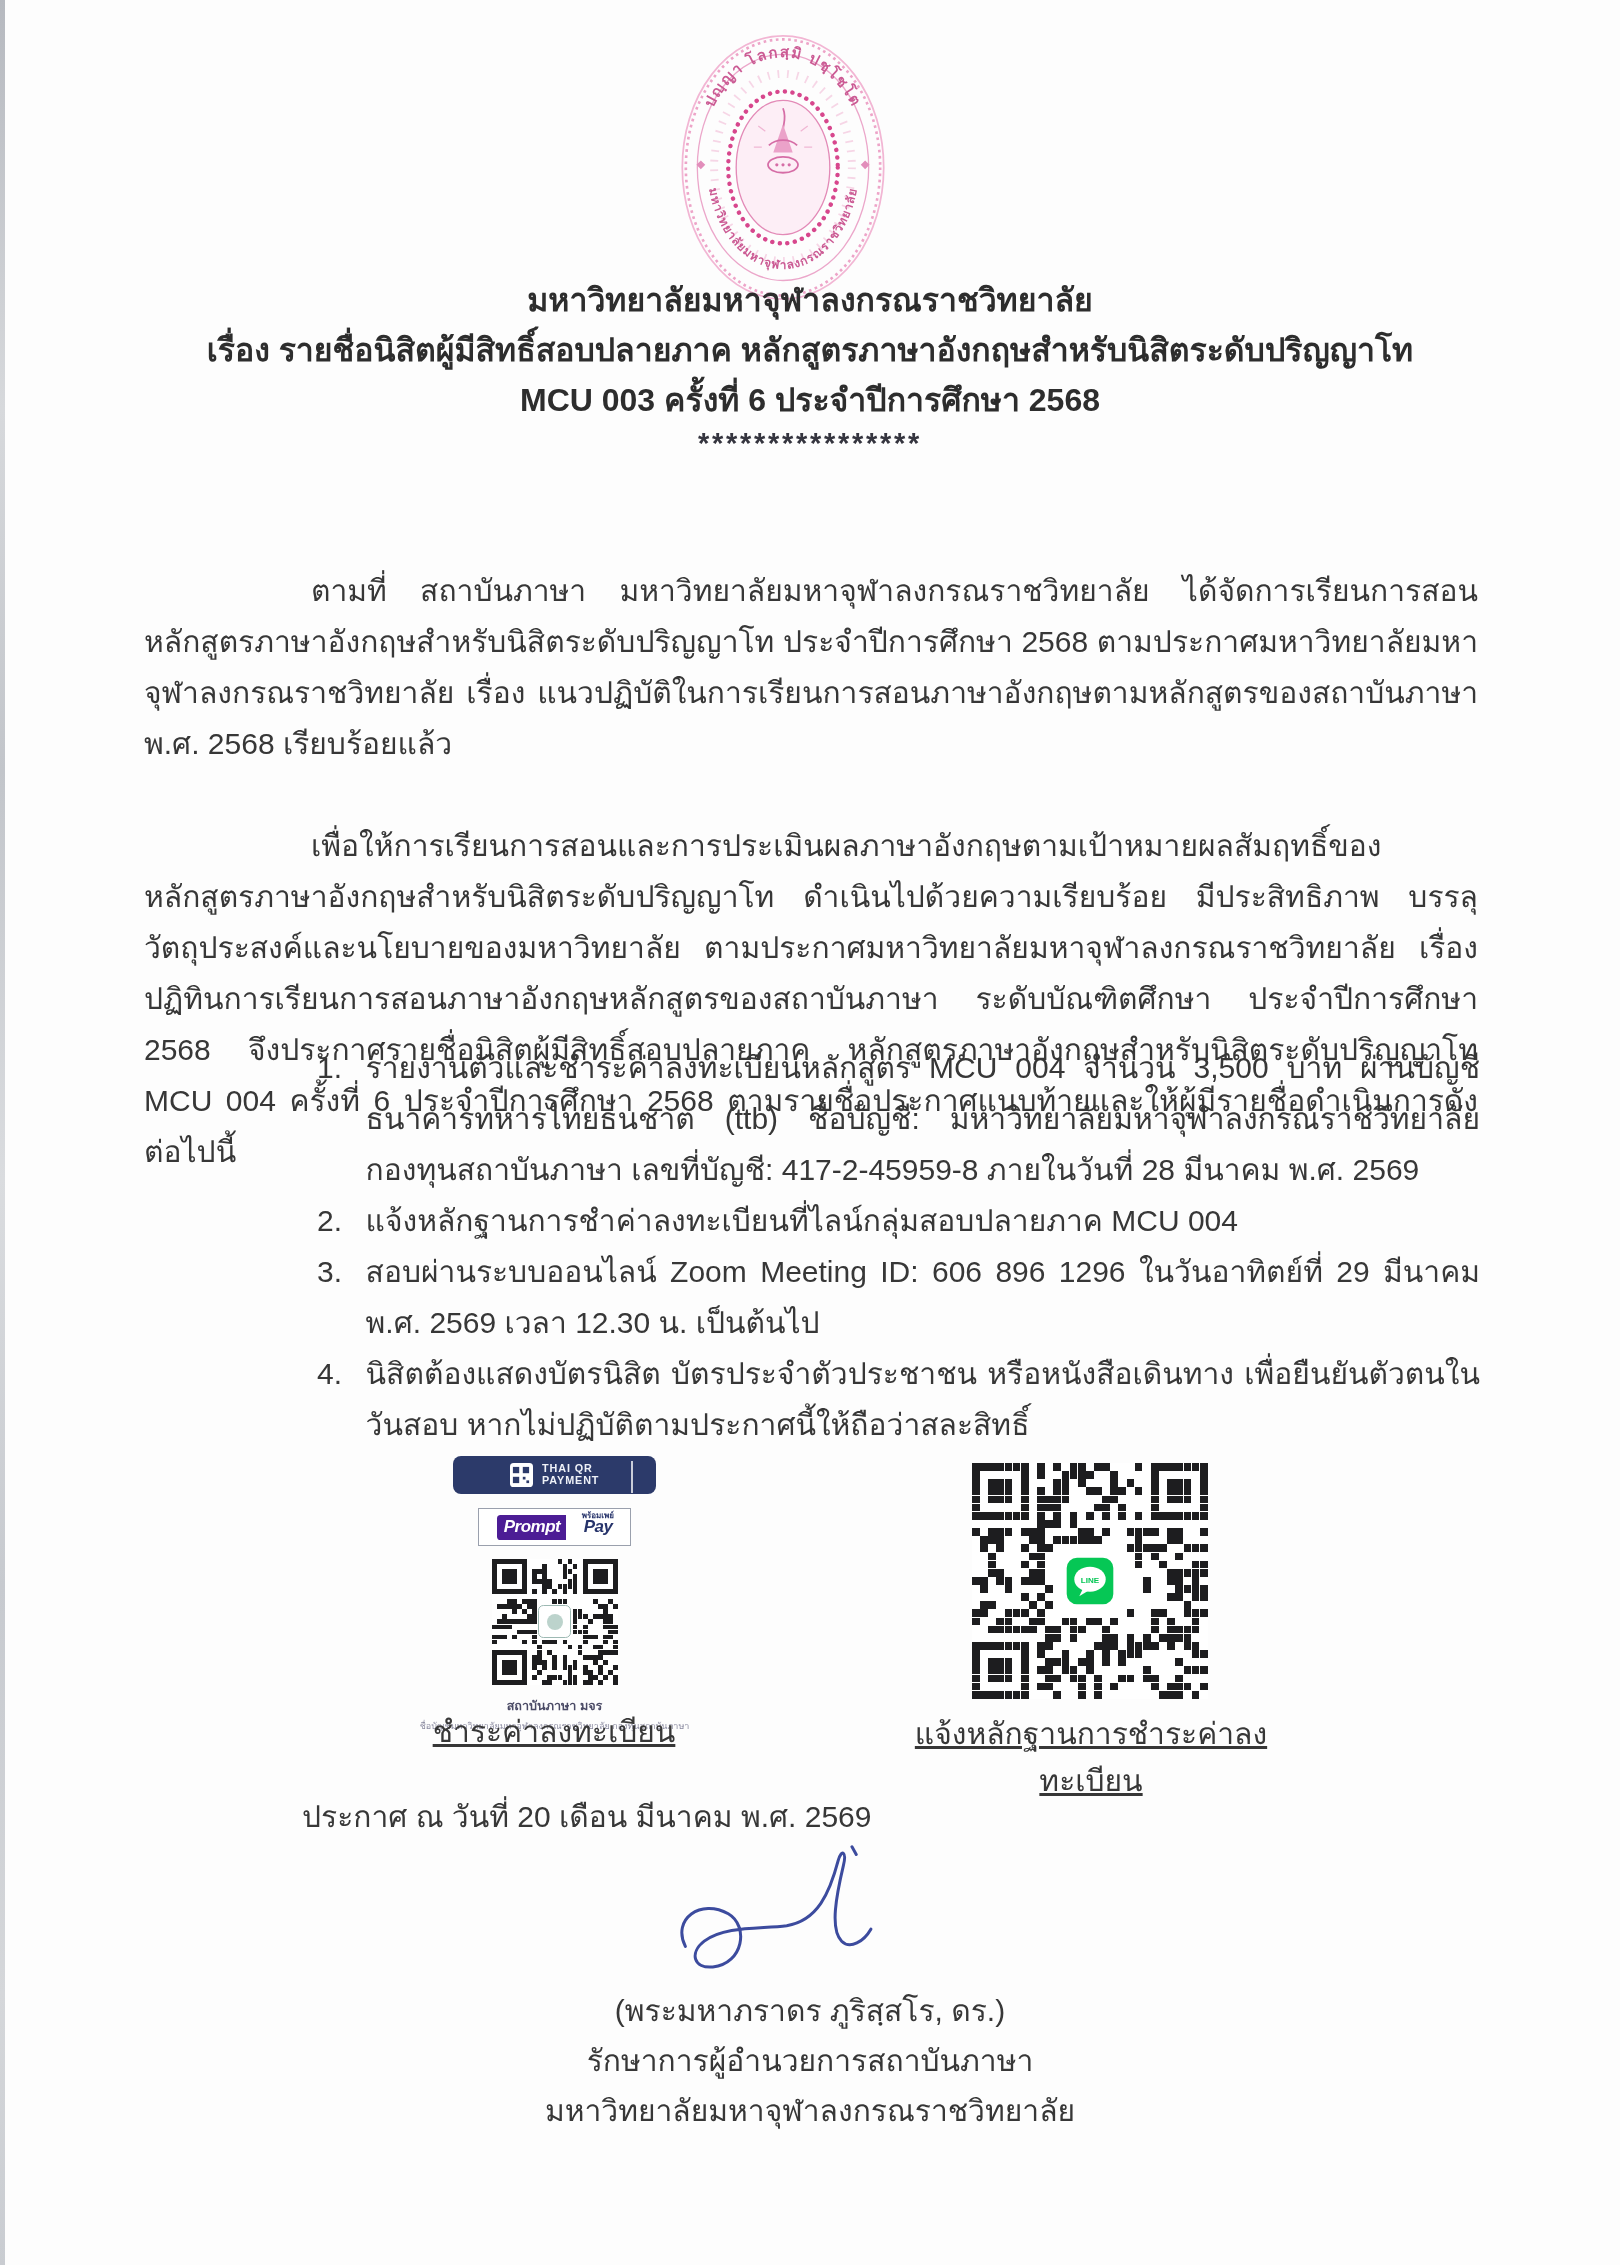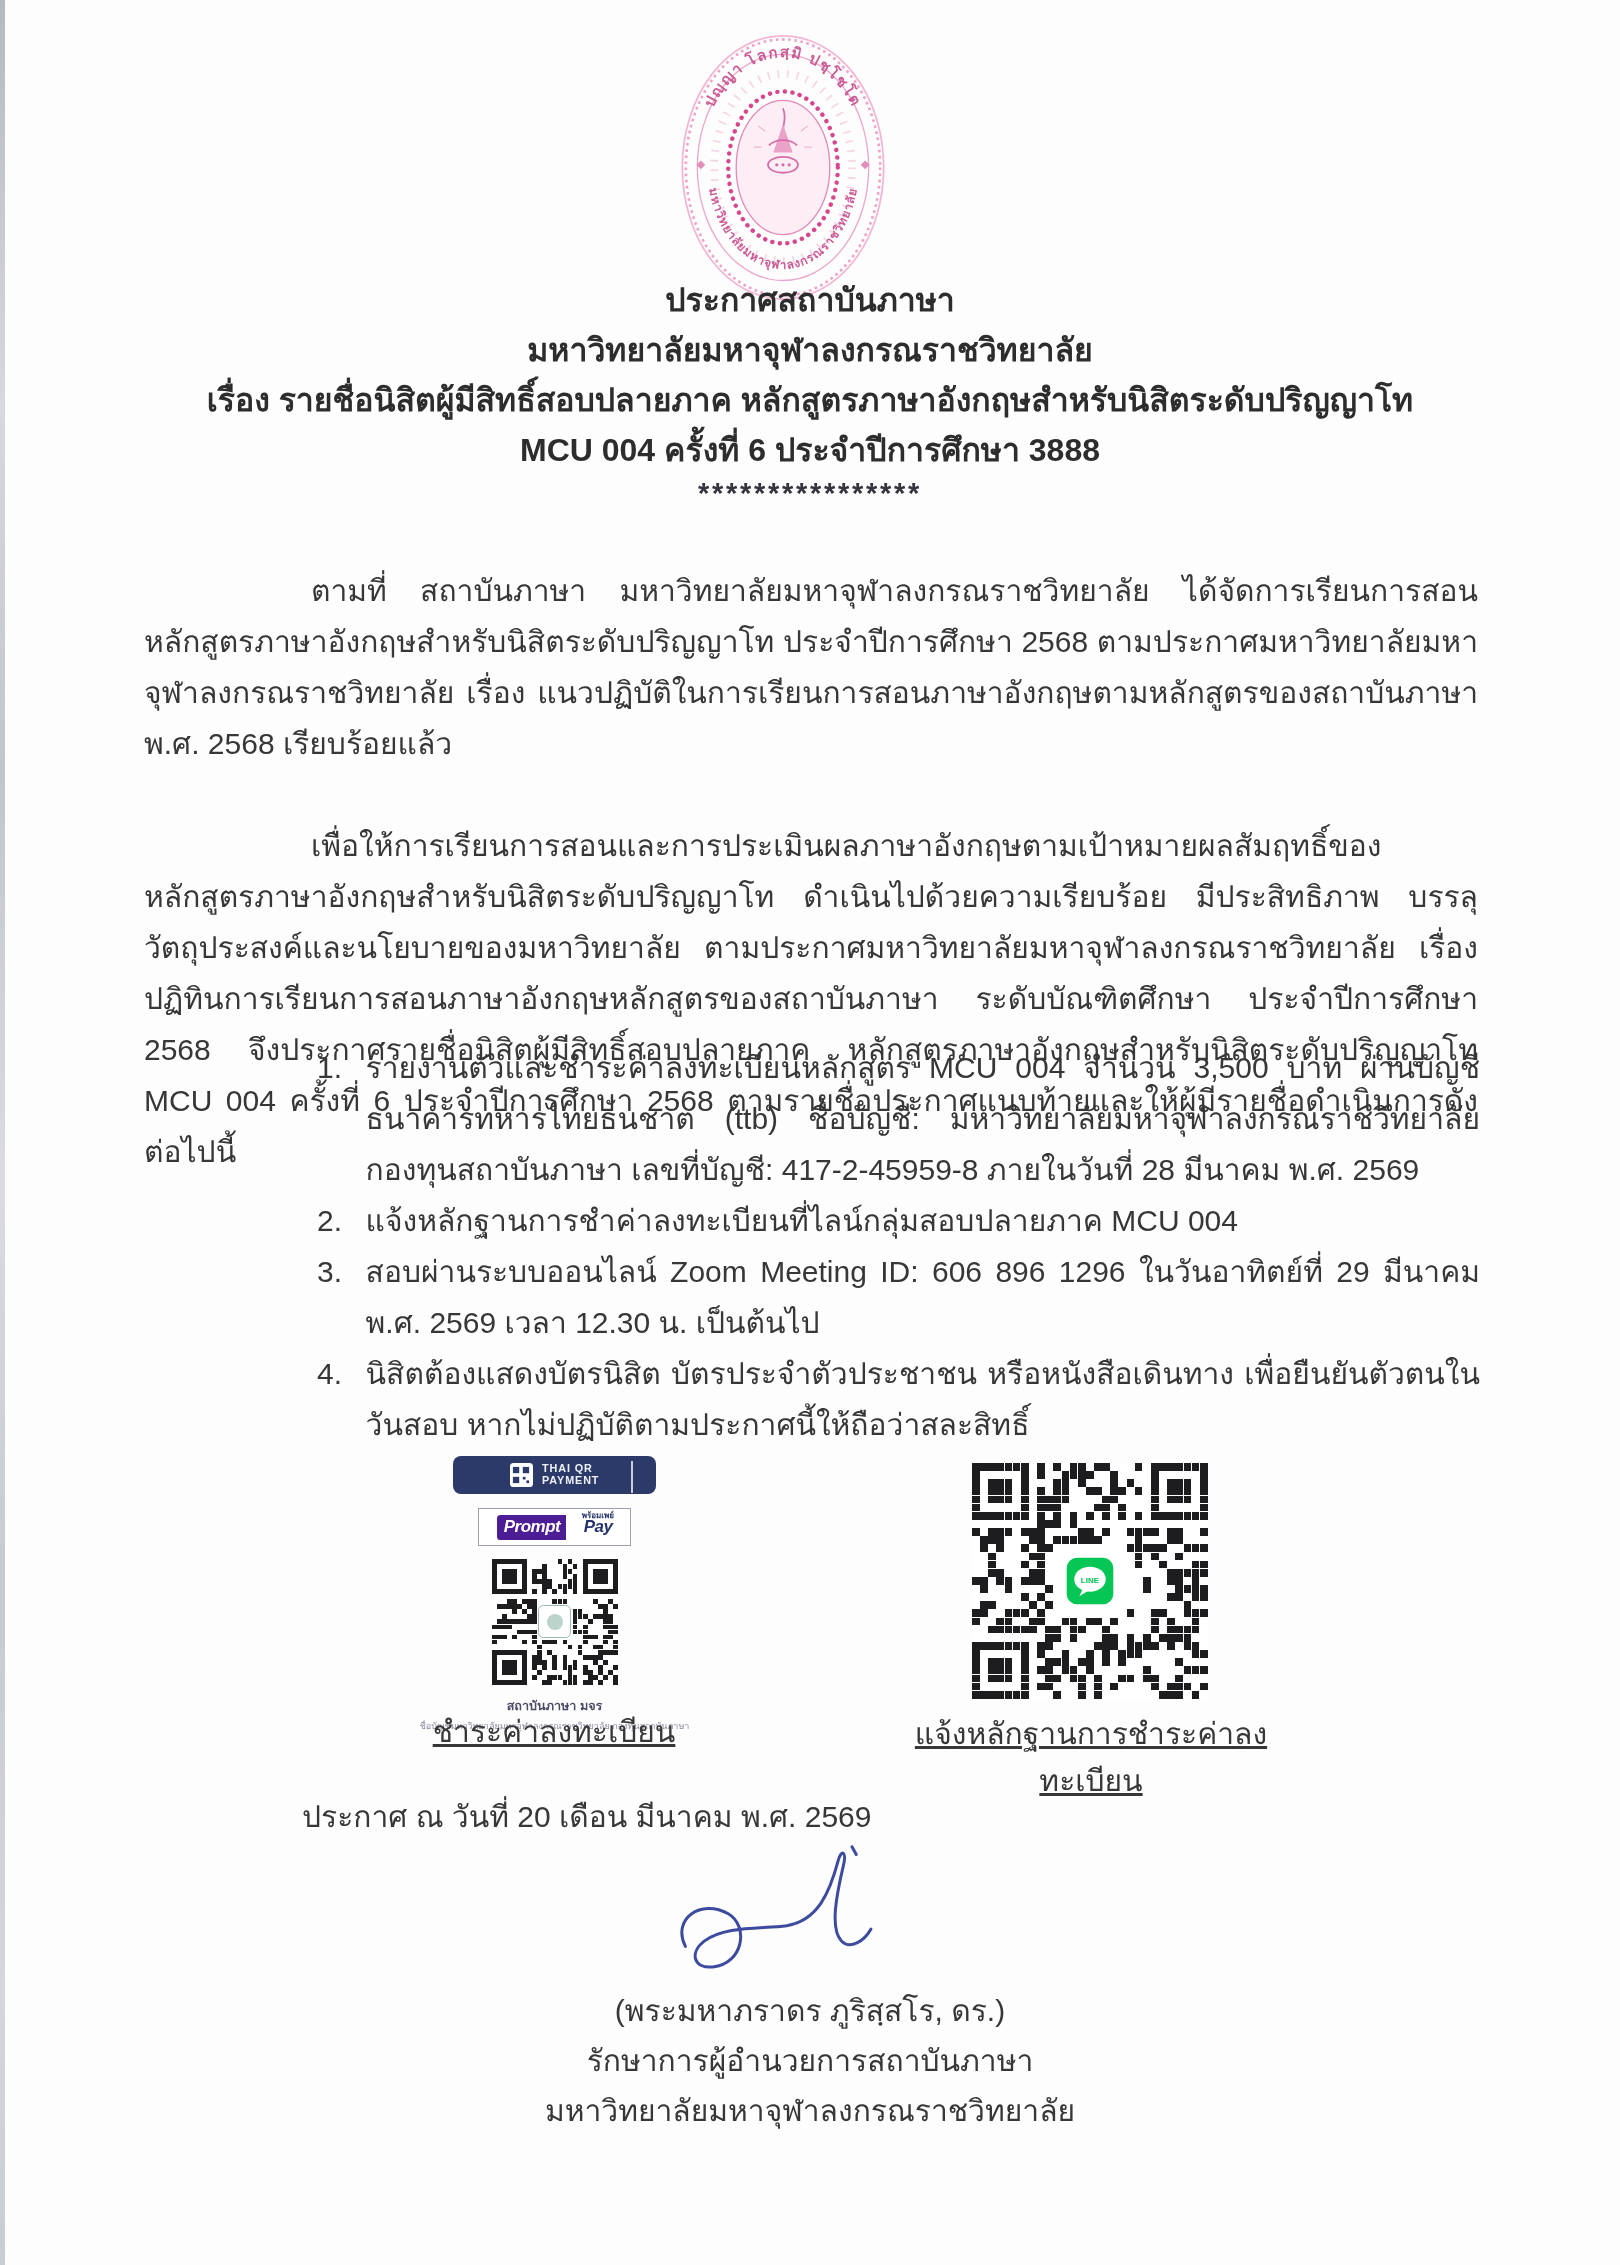--- a/index.html
+++ b/index.html
@@ -91,24 +91,23 @@
     <text font-size="17" font-weight="bold" fill="#c9538f" letter-spacing="2">
       <textPath href="#arcTop" startOffset="50%" text-anchor="middle">ปญฺญา โลกสฺมิ ปชฺโชโต</textPath>
     </text>
     <text font-size="13.5" font-weight="bold" fill="#c9538f" letter-spacing="1">
       <textPath href="#arcBottom" startOffset="50%" text-anchor="middle">มหาวิทยาลัยมหาจุฬาลงกรณราชวิทยาลัย</textPath>
     </text>
   </svg>
 </div>
 
 <div class="abs title-block">
-  <div>ประกาศสถาบันภาษา</div>
   <div>มหาวิทยาลัยมหาจุฬาลงกรณราชวิทยาลัย</div>
   <div>เรื่อง รายชื่อนิสิตผู้มีสิทธิ์สอบปลายภาค หลักสูตรภาษาอังกฤษสำหรับนิสิตระดับปริญญาโท</div>
-  <div>MCU 004 ครั้งที่ 6 ประจำปีการศึกษา 3888</div>
+  <div>MCU 003 ครั้งที่ 6 ประจำปีการศึกษา 2568</div>
   <div class="divider">****************</div>
 </div>
 
 <p class="abs para p1">ตามที่ สถาบันภาษา มหาวิทยาลัยมหาจุฬาลงกรณราชวิทยาลัย ได้จัดการเรียนการสอนหลักสูตรภาษาอังกฤษสำหรับนิสิตระดับปริญญาโท ประจำปีการศึกษา 2568 ตามประกาศมหาวิทยาลัยมหาจุฬาลงกรณราชวิทยาลัย เรื่อง แนวปฏิบัติในการเรียนการสอนภาษาอังกฤษตามหลักสูตรของสถาบันภาษา พ.ศ. 2568 เรียบร้อยแล้ว</p>
 <p class="abs para p2">เพื่อให้การเรียนการสอนและการประเมินผลภาษาอังกฤษตามเป้าหมายผลสัมฤทธิ์ของหลักสูตรภาษาอังกฤษสำหรับนิสิตระดับปริญญาโท ดำเนินไปด้วยความเรียบร้อย มีประสิทธิภาพ บรรลุวัตถุประสงค์และนโยบายของมหาวิทยาลัย ตามประกาศมหาวิทยาลัยมหาจุฬาลงกรณราชวิทยาลัย เรื่อง ปฏิทินการเรียนการสอนภาษาอังกฤษหลักสูตรของสถาบันภาษา ระดับบัณฑิตศึกษา ประจำปีการศึกษา 2568 จึงประกาศรายชื่อนิสิตผู้มีสิทธิ์สอบปลายภาค หลักสูตรภาษาอังกฤษสำหรับนิสิตระดับปริญญาโท MCU 004 ครั้งที่ 6 ประจำปีการศึกษา 2568 ตามรายชื่อประกาศแนบท้ายและให้ผู้มีรายชื่อดำเนินการดังต่อไปนี้</p>
 
 <div class="abs list">
   <div class="list-item">
     <span class="num">1.</span>
     <span class="item-text">รายงานตัวและชำระค่าลงทะเบียนหลักสูตร MCU 004 จำนวน 3,500 บาท ผ่านบัญชีธนาคารทหารไทยธนชาต (ttb) ชื่อบัญชี: มหาวิทยาลัยมหาจุฬาลงกรณราชวิทยาลัย กองทุนสถาบันภาษา เลขที่บัญชี: 417-2-45959-8 ภายในวันที่ 28 มีนาคม พ.ศ. 2569</span>

